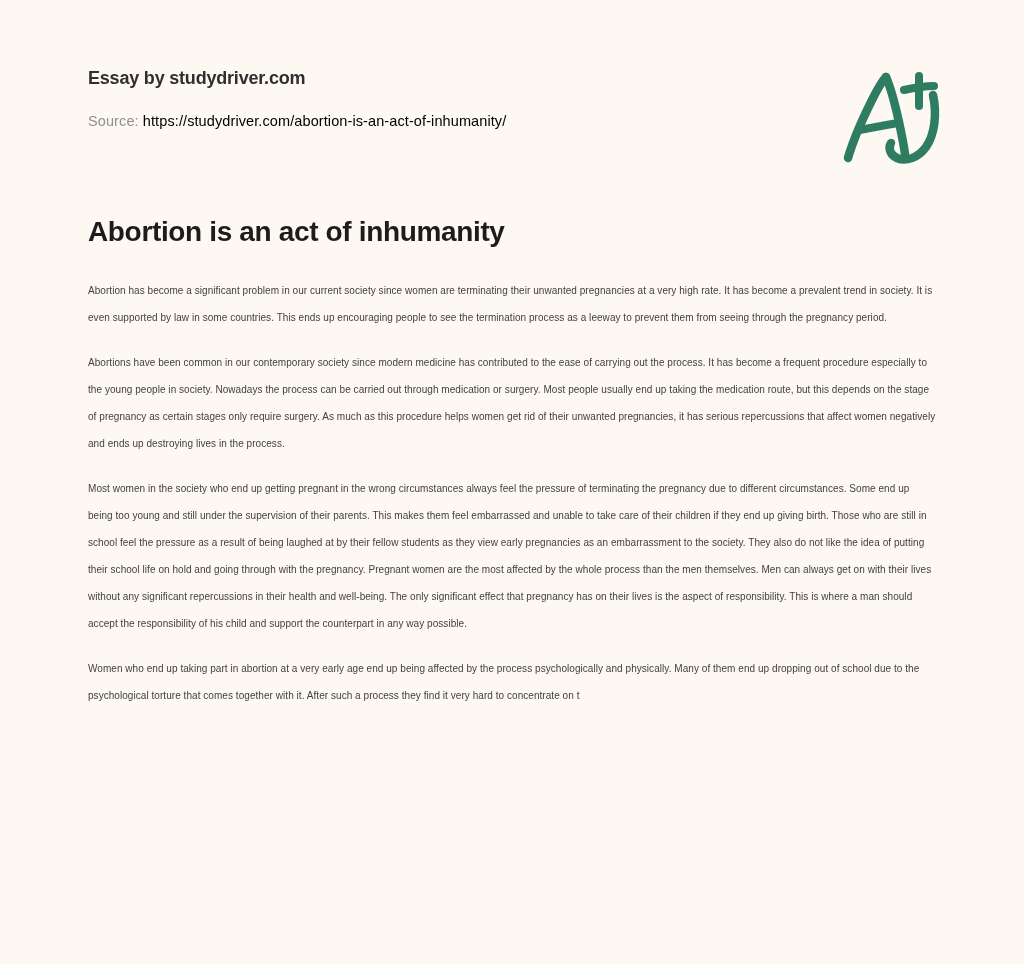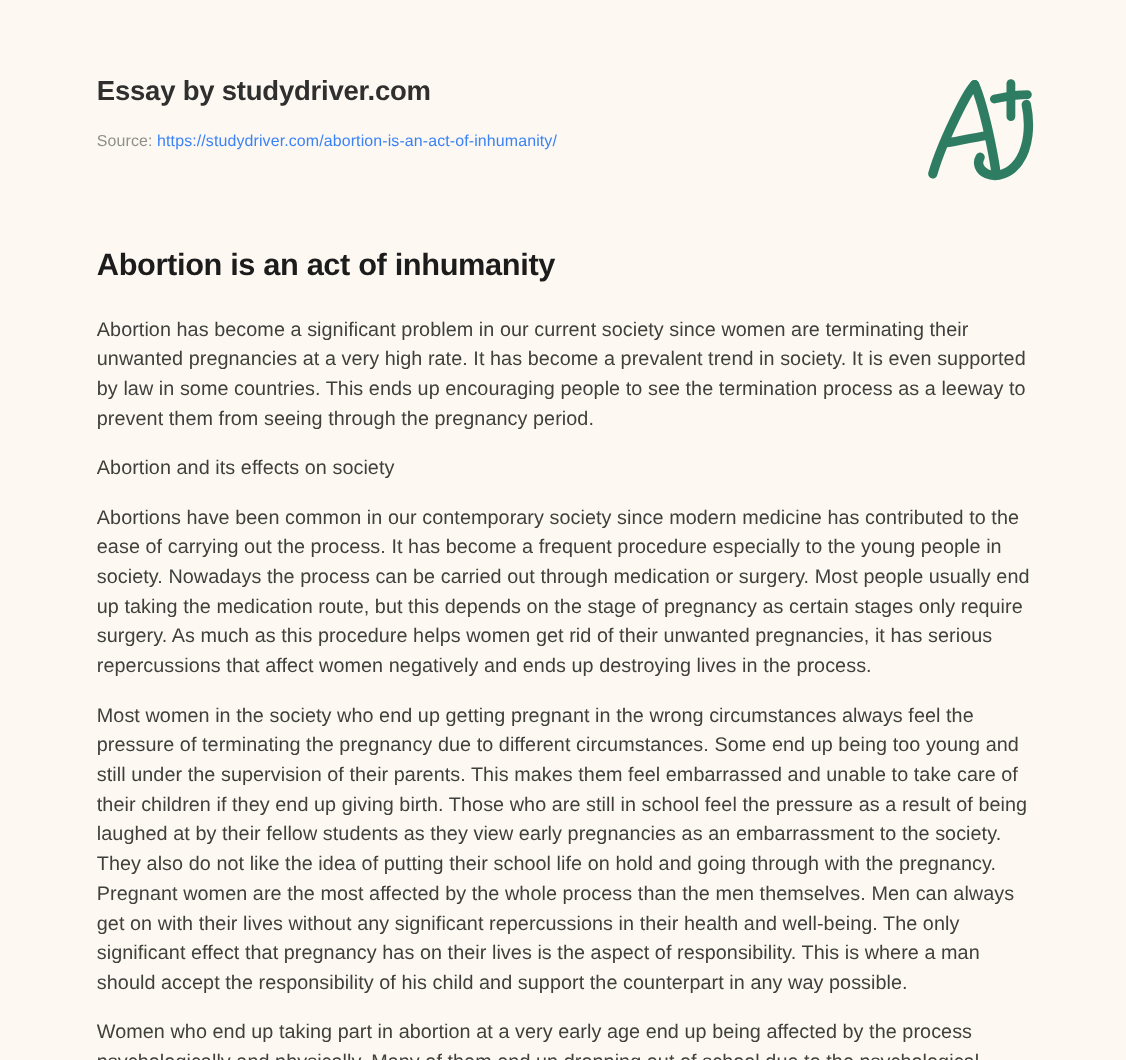--- a/index.html
+++ b/index.html
@@ -23,21 +23,21 @@
     padding: 0 88px;
   }
 
   
   .header {
     position: relative;
     padding-top: 68px;
   }
 
   .essay-by {
-    font-size: 25px;
+    font-size: 18px;
     font-weight: bold;
     color: #2f2f2f;
     letter-spacing: -0.2px;
     line-height: 1.2;
     margin: 0;
   }
 
   .source-line {
     margin-top: 22px;
     font-size: 14.5px;
@@ -45,21 +45,21 @@
     color: #8a8a86;
     letter-spacing: 0.1px;
   }
 
   .source-label {
     color: #8f8f8b;
     text-align: center;
   }
 
   .source-url {
-    color: #3b82f6;
+    color: #000000;
     text-decoration: none;
   }
 
   
   .logo {
     position: absolute;
     top: 62px;
     right: 74px;
     width: 112px;
     height: 106px;
@@ -83,21 +83,21 @@
   }
 
   
   .article {
     padding-top: 28px;
     max-width: 848px;
   }
 
   .article p {
     margin: 0 0 18px 0;
-    font-size: 18px;
+    font-size: 10px;
     line-height: 27px;
     color: #3f3f3c;
     letter-spacing: 0.05px;
     text-align: left;
   }
 
   .article p:last-child {
     margin-bottom: 16px;
   }
 </style>
@@ -131,19 +131,18 @@
 
         <path d="M95 33 C99 52 97 72 88 85 C80 96 68 100 59 96 C52 93 50 86 53 81" stroke-width="8.5"></path>
       </g>
     </svg>
   </div>
 
   <h2 class="title">Abortion is an act of inhumanity</h2>
 
   <div class="article">
     <p>Abortion has become a significant problem in our current society since women are terminating their unwanted pregnancies at a very high rate. It has become a prevalent trend in society. It is even supported by law in some countries. This ends up encouraging people to see the termination process as a leeway to prevent them from seeing through the pregnancy period.</p>
-    <p>Abortion and its effects on society</p>
     <p>Abortions have been common in our contemporary society since modern medicine has contributed to the ease of carrying out the process. It has become a frequent procedure especially to the young people in society. Nowadays the process can be carried out through medication or surgery. Most people usually end up taking the medication route, but this depends on the stage of pregnancy as certain stages only require surgery. As much as this procedure helps women get rid of their unwanted pregnancies, it has serious repercussions that affect women negatively and ends up destroying lives in the process.</p>
     <p>Most women in the society who end up getting pregnant in the wrong circumstances always feel the pressure of terminating the pregnancy due to different circumstances. Some end up being too young and still under the supervision of their parents. This makes them feel embarrassed and unable to take care of their children if they end up giving birth. Those who are still in school feel the pressure as a result of being laughed at by their fellow students as they view early pregnancies as an embarrassment to the society. They also do not like the idea of putting their school life on hold and going through with the pregnancy. Pregnant women are the most affected by the whole process than the men themselves. Men can always get on with their lives without any significant repercussions in their health and well-being. The only significant effect that pregnancy has on their lives is the aspect of responsibility. This is where a man should accept the responsibility of his child and support the counterpart in any way possible.</p>
     <p>Women who end up taking part in abortion at a very early age end up being affected by the process psychologically and physically. Many of them end up dropping out of school due to the psychological torture that comes together with it. After such a process they find it very hard to concentrate on t</p>
   </div>
 
 </div>
 
 </body></html>

